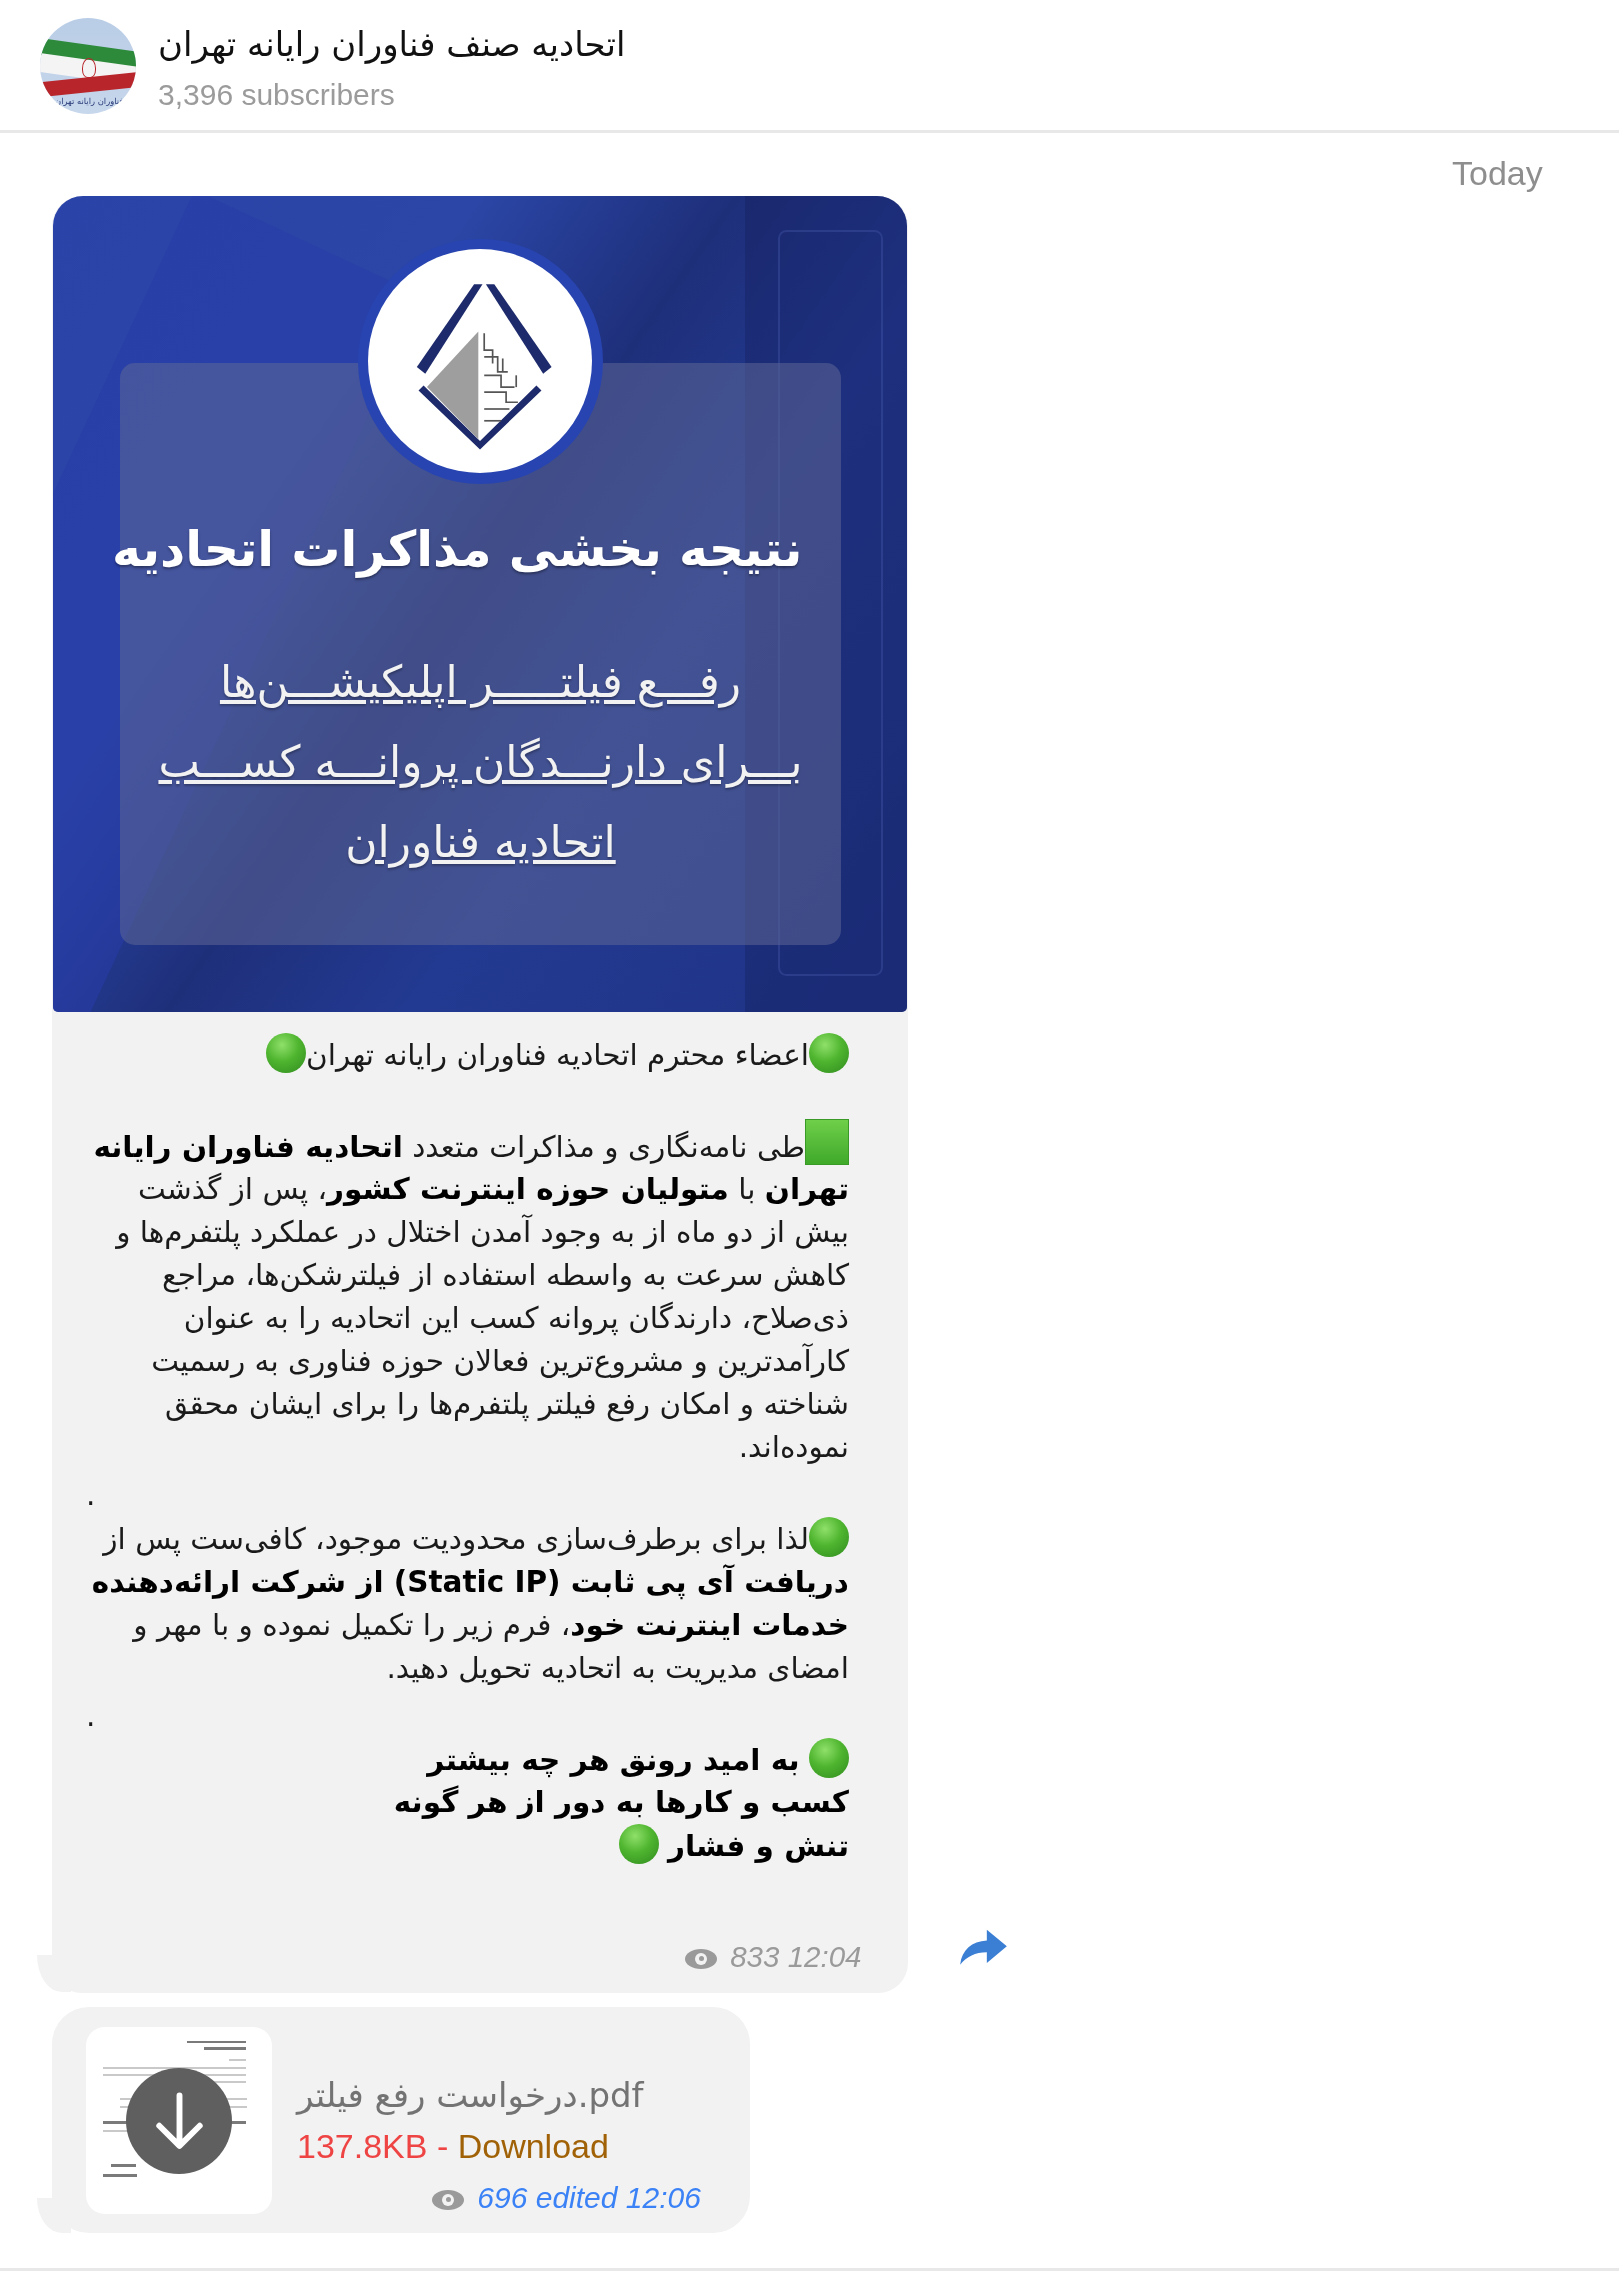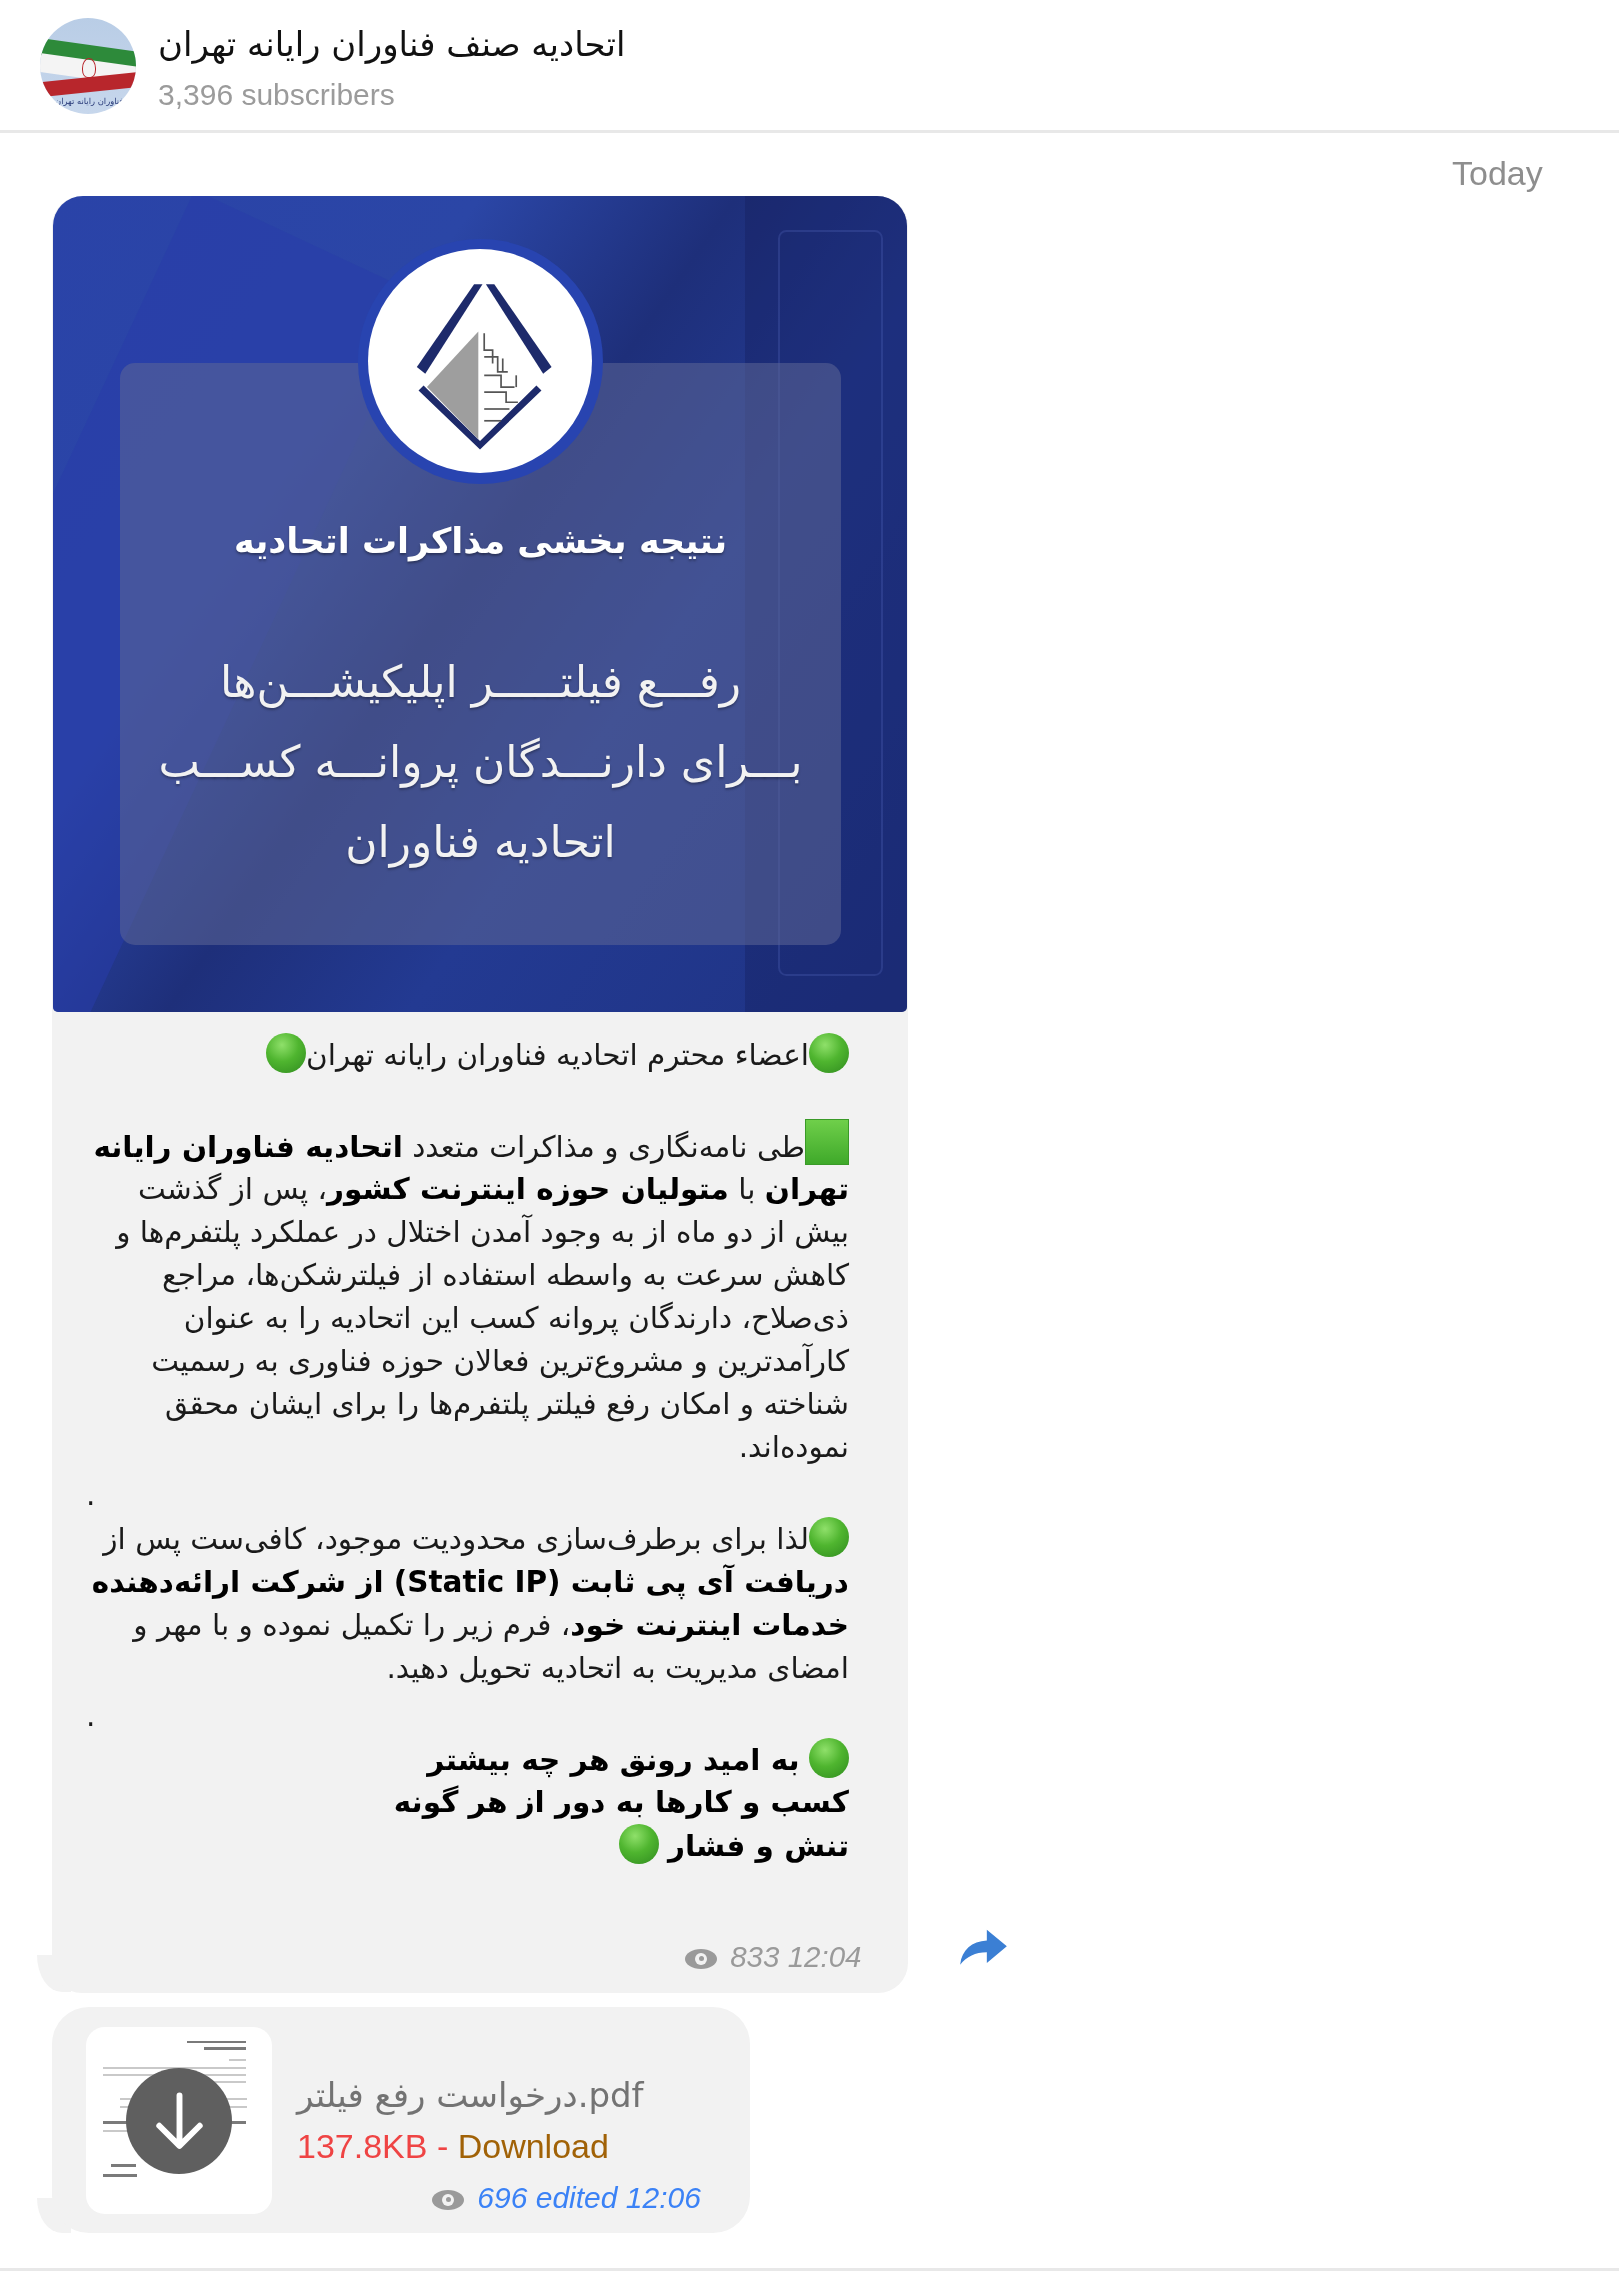--- a/index.html
+++ b/index.html
@@ -55,26 +55,26 @@
     background:rgba(92,102,150,0.55);
   }
   .poster .logo-ring {
     position:absolute; left:305px; top:43px; width:245px; height:245px; border-radius:50%; background:#2844b0;
   }
   .poster .logo {
     position:absolute; left:315px; top:53px; width:224px; height:224px; border-radius:50%; background:#ffffff;
   }
   .poster .logo svg { position:absolute; left:0; top:0; }
   .poster .headline {
-    position:absolute; left:67px; width:721px; top:325px; text-align:center; color:#fff; font-weight:bold;
-    font-size:35px; direction:rtl; font-family:"DejaVu Sans", sans-serif; text-shadow:0 1.7px 2.5px rgba(0,0,0,0.35);
+    position:absolute; left:59px; width:721px; top:325px; text-align:left; color:#fff; font-weight:bold;
+    font-size:49px; direction:rtl; font-family:"DejaVu Sans", sans-serif; text-shadow:0 1.7px 2.5px rgba(0,0,0,0.35);
   }
   .poster .sub {
     position:absolute; left:67px; width:721px; text-align:center; color:#f2f2f2; direction:rtl;
-    font-size:44px; font-family:"DejaVu Sans", sans-serif; text-shadow:0 1.7px 2.5px rgba(0,0,0,0.3); white-space:nowrap;
+    font-size:44px; font-family:"DejaVu Sans", sans-serif; text-shadow:0 1.7px 2.5px rgba(0,0,0,0.3); white-space:nowrap;text-decoration:underline;
   }
 
   
   .msgtext {
     left:86px; width:763px; direction:rtl; text-align:right; font-size:29.5px; line-height:43px;
     font-family:"DejaVu Sans", sans-serif; color:#1a1a1a;
   }
   .msgtext p { margin:0; }
   .msgtext b { font-weight:bold; color:#000; }
   .msgtext .u { text-decoration:underline; }

